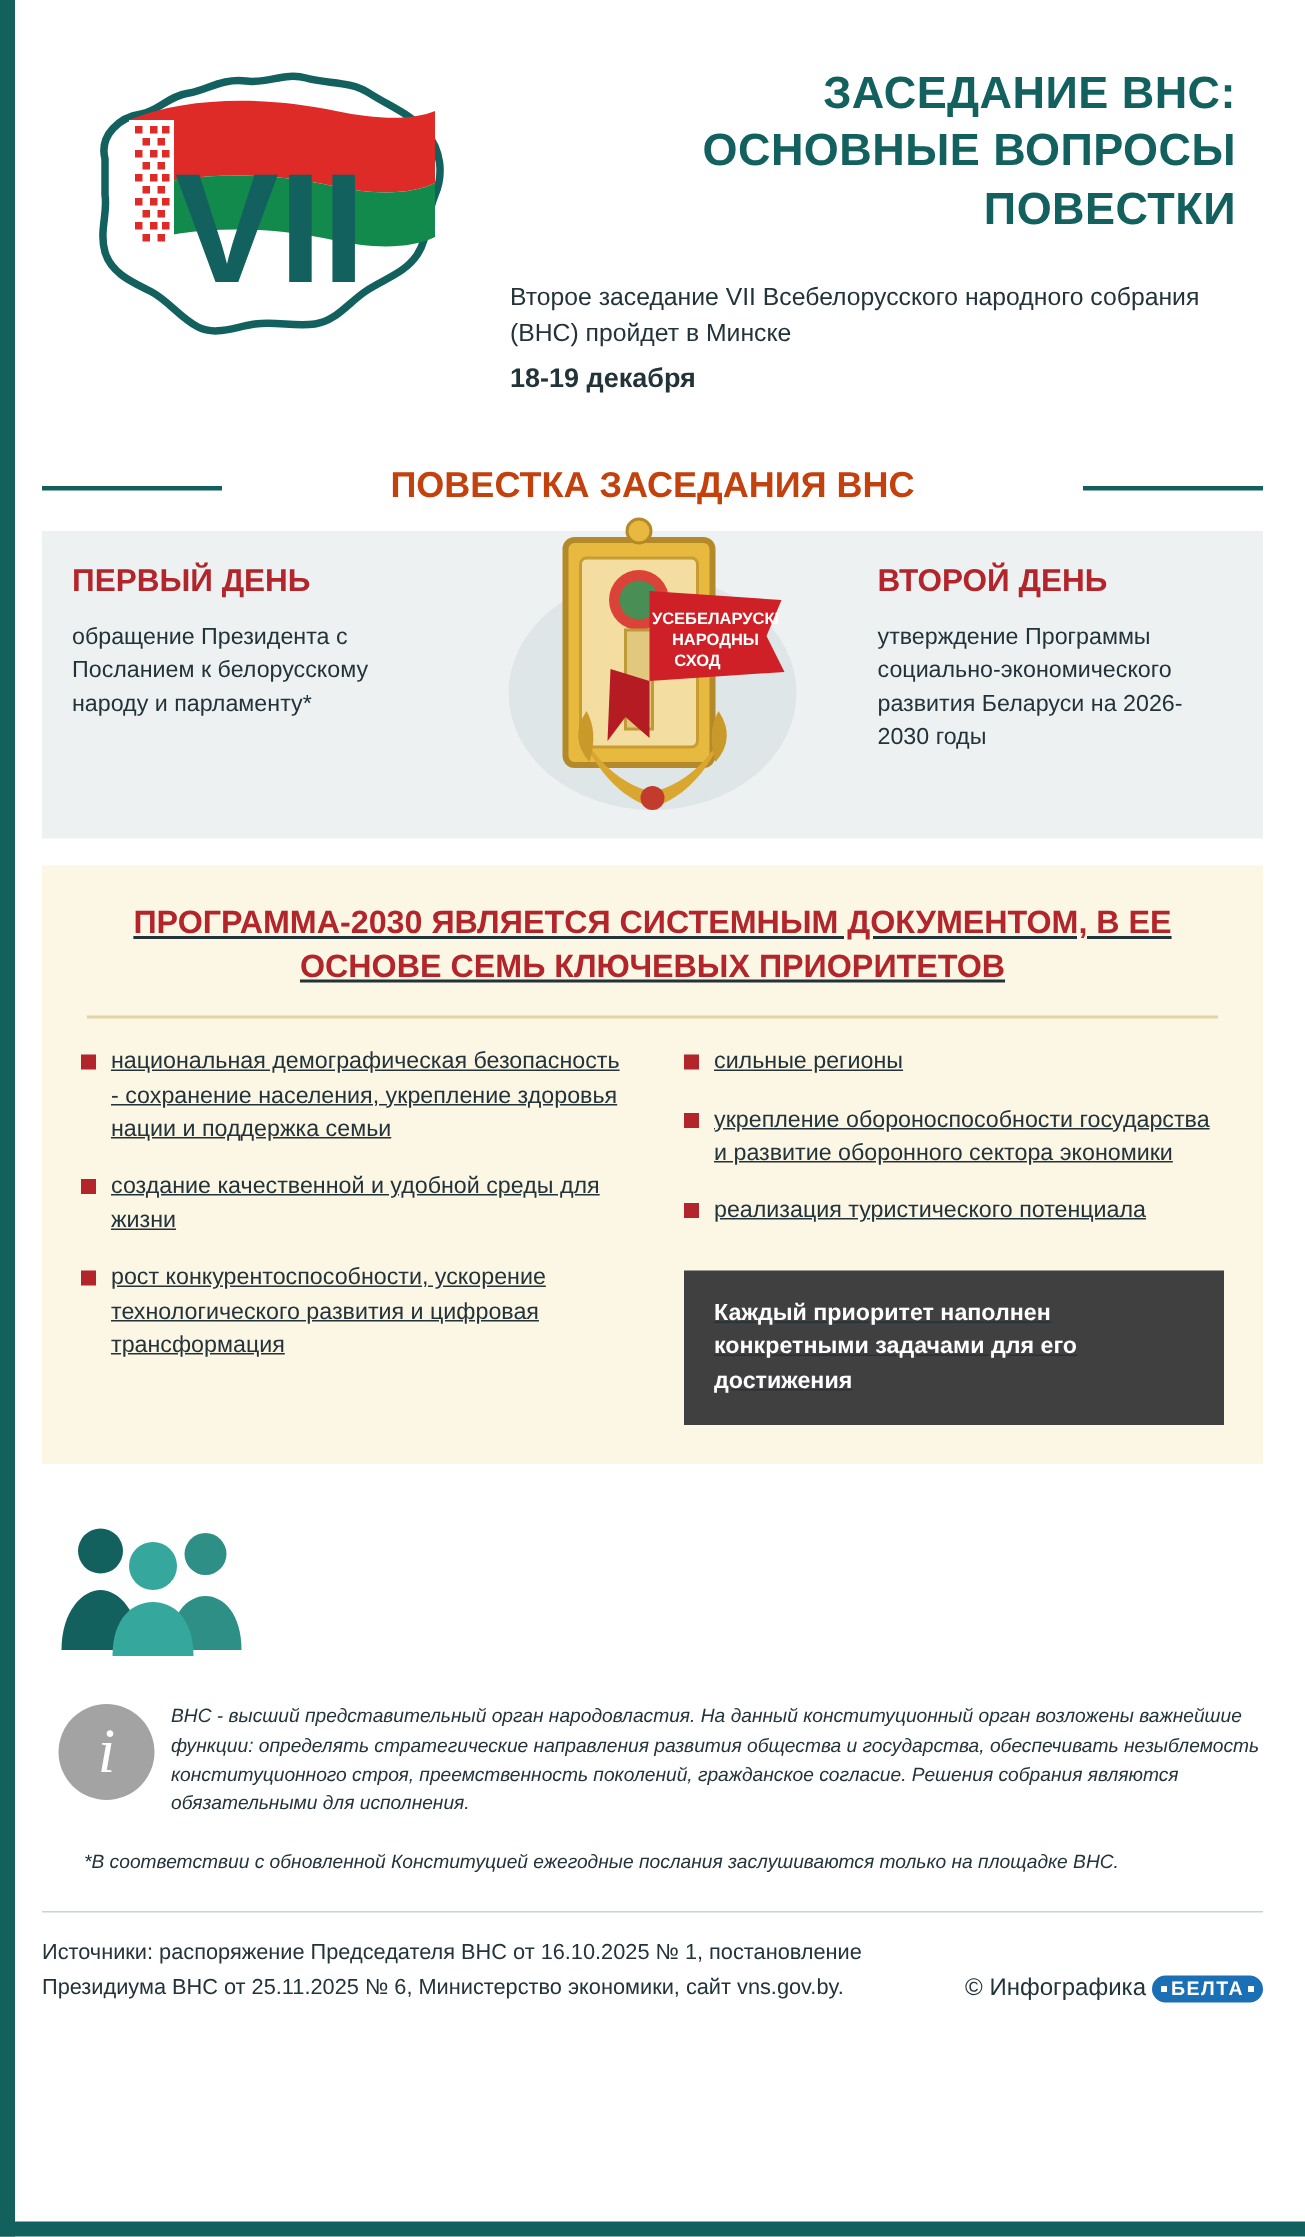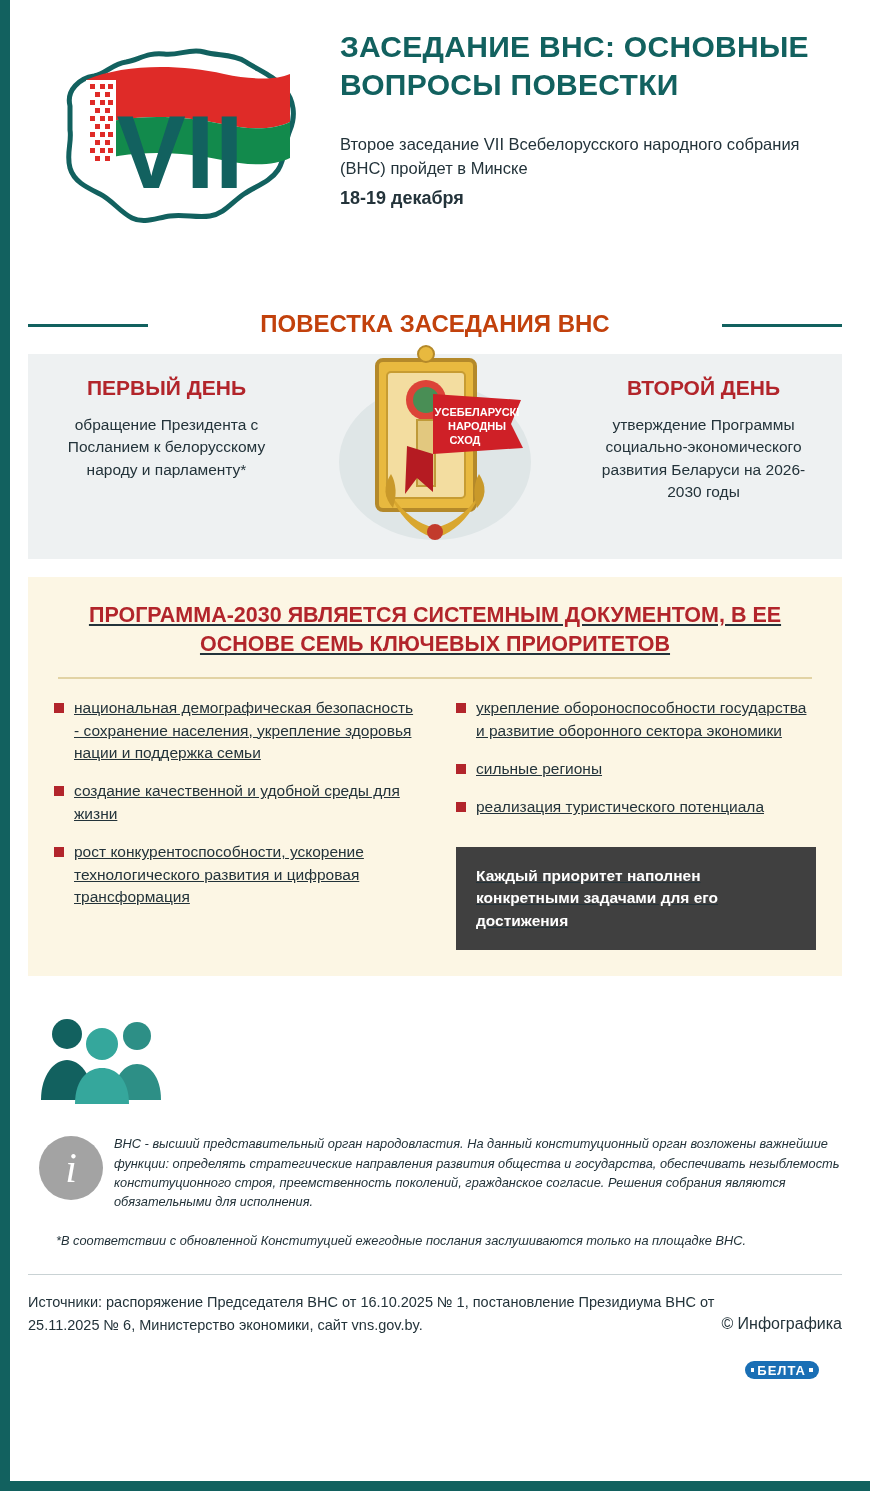--- a/index.html
+++ b/index.html
@@ -43,21 +43,22 @@
     top: 28px;
     width: 500px;
   }
   .title {
     font-size: 30px;
     font-weight: bold;
     line-height: 1.28;
     color: #12615f;
     letter-spacing: 0.3px;
     text-transform: uppercase;
-    margin: 0;
+    margin: 16px;
+    text-align: right;
   }
   .subtitle {
     margin-top: 28px;
     font-size: 16.5px;
     line-height: 1.45;
     color: #23333a;
   }
   .subtitle .date {
     display: block;
     font-weight: bold;
@@ -97,21 +98,20 @@
   .days {
     position: relative;
     margin: 10px 28px 0 28px;
     height: 205px;
     background: #eef1f2;
     display: flex;
   }
   .day {
     width: 265px;
     padding: 22px 14px 0 14px;
-    text-align: center;
     box-sizing: border-box;
   }
   .day.left { margin-left: 6px; }
   .day.right { margin-left: auto; margin-right: 6px; }
   .day-title {
     font-size: 21px;
     font-weight: bold;
     color: #b2252b;
     text-transform: uppercase;
     margin-bottom: 14px;
@@ -244,34 +244,33 @@
 
   
   .sep-line {
     margin: 26px 28px 0 28px;
     height: 1px;
     background: #c9d2d4;
   }
   .sources {
     margin: 16px 28px 0 28px;
     display: flex;
-    align-items: flex-start;
+    align-items: center;
   }
   .sources-text {
     font-size: 14.5px;
     line-height: 1.55;
     color: #23333a;
     flex: 1;
   }
   .credit {
     display: flex;
     align-items: center;
-    gap: 28px;
+    gap: 4px;
     padding-top: 24px;
-    flex-direction: column;
   }
   .credit .ctext {
     font-size: 16px;
     color: #23333a;
   }
   .belta {
     width: 74px;
     height: 18px;
     border-radius: 17px;
     background: #1a6fb5;
@@ -437,25 +436,25 @@
         </div>
         <div class="prio">
           <div class="bullet"></div>
           <div class="ptext">рост конкурентоспособности, ускорение технологического развития и цифровая трансформация</div>
         </div>
       </div>
 
       <div class="col">
         <div class="prio">
           <div class="bullet"></div>
-          <div class="ptext">укрепление обороноспособности государства и развитие оборонного сектора экономики</div>
+          <div class="ptext">сильные регионы</div>
         </div>
         <div class="prio">
           <div class="bullet"></div>
-          <div class="ptext">сильные регионы</div>
+          <div class="ptext">укрепление обороноспособности государства и развитие оборонного сектора экономики</div>
         </div>
         <div class="prio">
           <div class="bullet"></div>
           <div class="ptext">реализация туристического потенциала</div>
         </div>
 
         <div class="note-box">Каждый приоритет наполнен конкретными задачами для его достижения</div>
       </div>
 
     </div>

